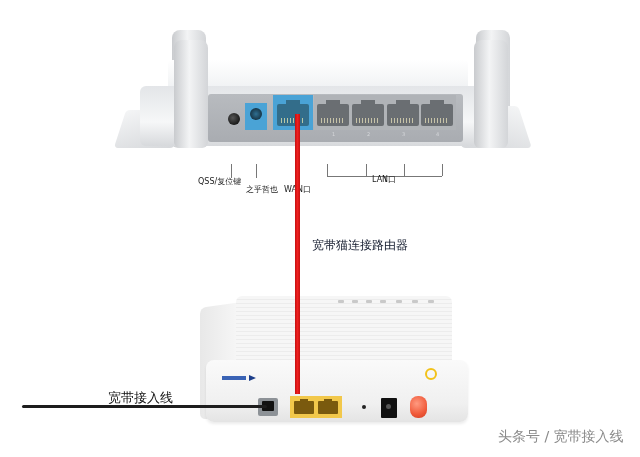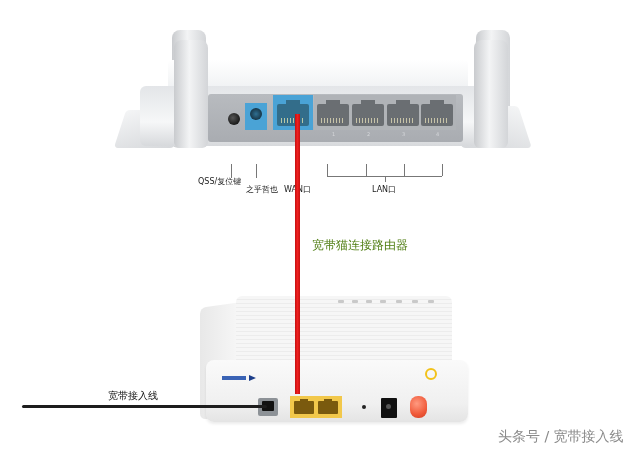--- a/index.html
+++ b/index.html
@@ -38,21 +38,21 @@
     .port-num { position: absolute; top: 131px; font-size: 5px; color: #d5d7da; }
 
     
     .vtick { position: absolute; width: 1px; background: #777; }
     .hline { position: absolute; height: 1px; background: #777; }
     .lbl-sm { position: absolute; font-size: 8px; color: #222; white-space: nowrap; }
 
     
     .red-cable { position: absolute; left: 295px; top: 114px; width: 5px; height: 280px;
       background: linear-gradient(90deg, #c41010, #f02020 50%, #c41010); }
-    .red-label { position: absolute; left: 312px; top: 237px; font-size: 12px; color: #4d7c0f; white-space: nowrap; }
+    .red-label { position: absolute; left: 312px; top: 237px; font-size: 12px; color: #0f172a; white-space: nowrap; }
 
     
     .modem-top { position: absolute; left: 236px; top: 296px; width: 216px; height: 70px;
       background: repeating-linear-gradient(180deg, #f6f6f6 0 3px, #ececec 3px 4px);
       border-radius: 6px 6px 0 0; }
     .modem-front { position: absolute; left: 206px; top: 360px; width: 262px; height: 62px;
       background: linear-gradient(180deg, #fafafa 0%, #f0f0f0 70%, #e4e4e4 100%);
       border-radius: 8px; box-shadow: 0 2px 3px rgba(0,0,0,0.08); }
     .modem-side { position: absolute; left: 200px; top: 305px; width: 40px; height: 112px;
       background: linear-gradient(90deg, #e8e8e8, #f7f7f7); border-radius: 6px 0 0 6px; transform: skewY(-8deg); }
@@ -66,21 +66,21 @@
     .yport { position: absolute; top: 401px; width: 20px; height: 13px; background: #7a5a0e; border-radius: 1px; }
     .yport::before { content: ""; position: absolute; left: 6px; top: -2px; width: 8px; height: 3px; background: #7a5a0e; }
     .pinhole { position: absolute; left: 362px; top: 405px; width: 4px; height: 4px; border-radius: 50%; background: #222; }
     .dc-jack { position: absolute; left: 381px; top: 398px; width: 16px; height: 20px; background: #111; border-radius: 1px; }
     .dc-jack::after { content: ""; position: absolute; left: 5px; top: 6px; width: 5px; height: 5px; border-radius: 50%; background: #555; }
     .fiber-plug { position: absolute; left: 410px; top: 396px; width: 17px; height: 22px; border-radius: 8px;
       background: radial-gradient(circle at 40% 35%, #ff9a80 0%, #f05a3a 60%, #d23e22 100%); }
 
     
     .black-cable { position: absolute; left: 22px; top: 405px; width: 245px; height: 3px; background: #1d1d1d; border-radius: 2px; }
-    .black-label { position: absolute; left: 108px; top: 389px; font-size: 10px; color: #111; white-space: nowrap; }
+    .black-label { position: absolute; left: 108px; top: 389px; font-size: 13px; color: #111; white-space: nowrap; }
 
     .watermark { position: absolute; left: 498px; top: 428px; font-size: 14px; color: #8a8a8a; white-space: nowrap;
       text-shadow: 0 0 1px #fff; }
   </style>
 </head>
 <body>
 
 <div class="abs">
   <div class="antenna" style="left:172px; top:30px; height:118px;"></div>
   <div class="antenna" style="left:476px; top:30px; height:118px;"></div>
@@ -125,21 +125,21 @@
 <div class="hline" style="left:327px; top:176px; width:115px;"></div>
 <div class="vtick" style="left:327px; top:164px; height:12px;"></div>
 <div class="vtick" style="left:366px; top:164px; height:12px;"></div>
 <div class="vtick" style="left:404px; top:164px; height:12px;"></div>
 <div class="vtick" style="left:442px; top:164px; height:12px;"></div>
 <div class="vtick" style="left:385px; top:176px; height:6px;"></div>
 
 <span class="lbl-sm" style="left:198px; top:176px;">QSS/复位键</span>
 <span class="lbl-sm" style="left:246px; top:184px;">之乎哲也</span>
 <span class="lbl-sm" style="left:284px; top:184px;">WAN口</span>
-<span class="lbl-sm" style="left:372px; top:184px;">LAN口</span>
+<span class="lbl-sm" style="left:372px; top:174px;">LAN口</span>
 
 <div class="abs">
   <div class="modem-side"></div>
   <div class="modem-top"></div>
   <div class="led" style="left:338px;"></div>
   <div class="led" style="left:352px;"></div>
   <div class="led" style="left:366px;"></div>
   <div class="led" style="left:380px;"></div>
   <div class="led" style="left:396px;"></div>
   <div class="led" style="left:412px;"></div>

